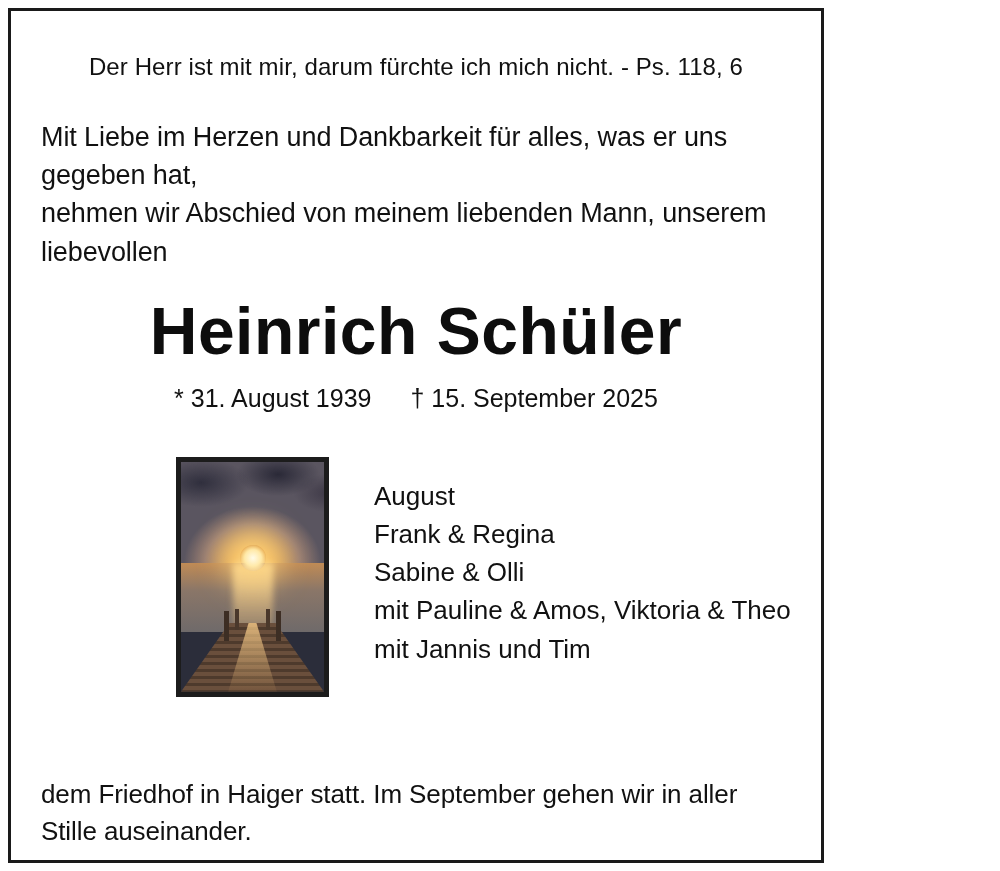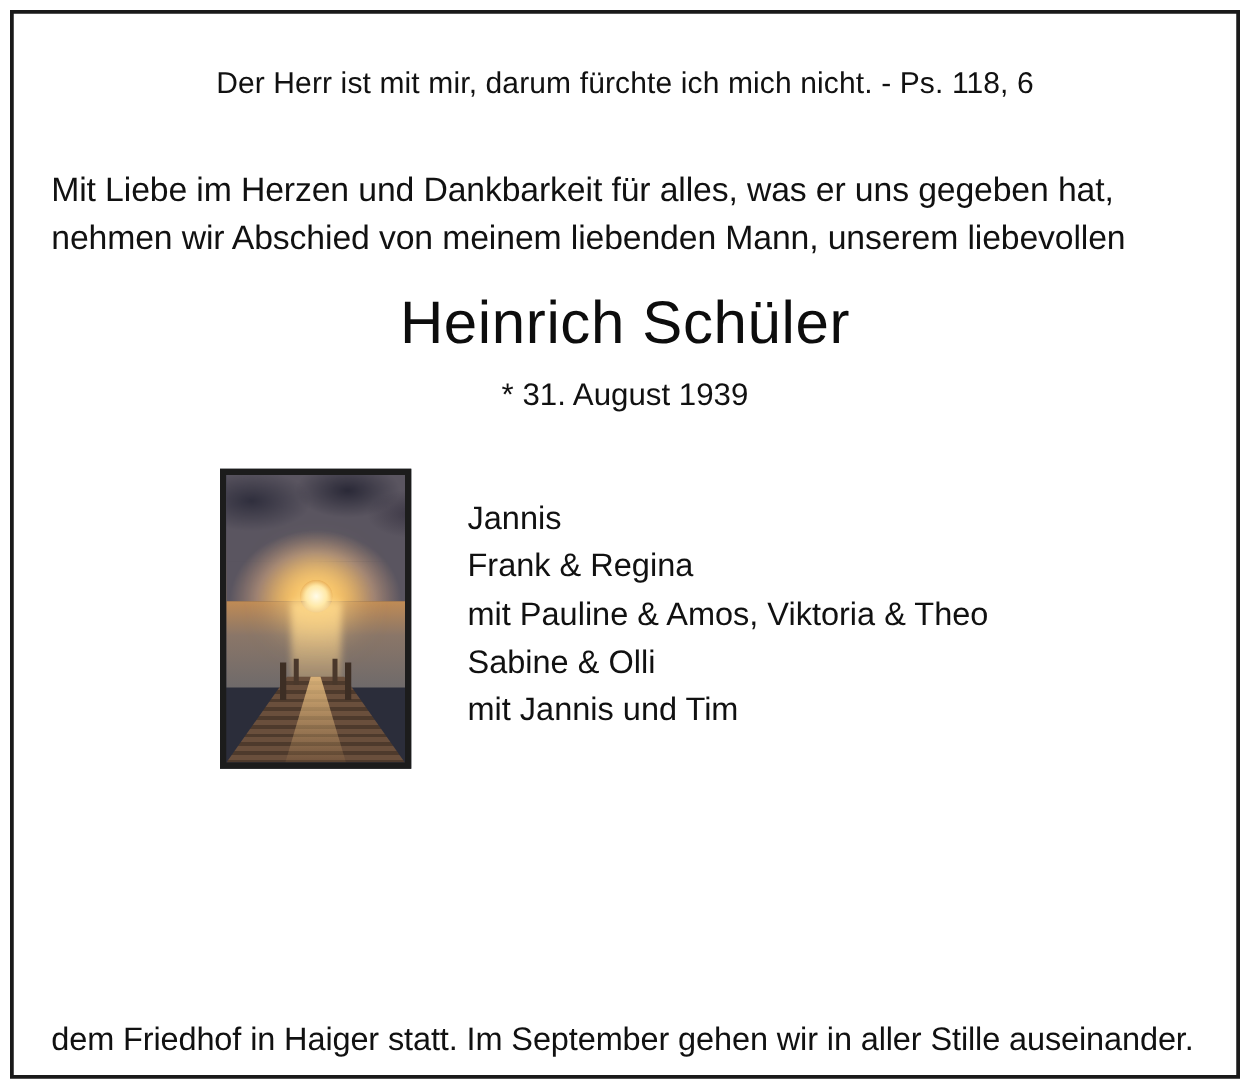--- a/index.html
+++ b/index.html
@@ -15,21 +15,21 @@
     width: 1000px;
     height: 871px;
     box-sizing: border-box;
     background: #ffffff;
     overflow: hidden;
   }
   .obit-frame {
     position: absolute;
     left: 8px;
     top: 8px;
-    width: 984px;
+    width: 816px;
     height: 855px;
     box-sizing: border-box;
     border: 3px solid #1a1a1a;
     background: #ffffff;
   }
   .inner {
     position: relative;
     width: 100%;
     height: 100%;
     box-sizing: border-box;
@@ -37,31 +37,31 @@
   }
   .verse {
     text-align: center;
     font-size: 24px;
     color: #111111;
     letter-spacing: 0.1px;
     margin-top: 42px;
     line-height: 1.2;
   }
   .intro {
-    margin-top: 51px;
+    margin-top: 36px;
     font-size: 27px;
     color: #111111;
     line-height: 1.42;
     text-align: left;
     letter-spacing: -0.1px;
   }
   .name {
     text-align: center;
-    font-size: 48px;
-    font-weight: 400;
+    font-size: 66px;
+    font-weight: 700;
     color: #0d0d0d;
     margin-top: 24px;
     line-height: 1.1;
     letter-spacing: 0.5px;
   }
   .dates {
     display: flex;
     justify-content: center;
     gap: 39px;
     margin-top: 16px;
@@ -204,41 +204,42 @@
 
       <div class="intro">
         <div>Mit Liebe im Herzen und Dankbarkeit für alles, was er uns gegeben hat,</div>
         <div>nehmen wir Abschied von meinem liebenden Mann, unserem liebevollen</div>
       </div>
 
       <div class="name">Heinrich Schüler</div>
 
       <div class="dates">
         <div class="date-item">* 31. August 1939</div>
+        <div class="date-item">† 15. September 2025</div>
       </div>
 
       <div class="middle">
         <div class="photo">
           <div class="sky"></div>
           <div class="clouds"></div>
           <div class="water"></div>
           <div class="glint"></div>
           <div class="sun"></div>
           <div class="dock"></div>
           <div class="dock-shine"></div>
           <div class="post-l"></div>
           <div class="post-r"></div>
           <div class="post-l2"></div>
           <div class="post-r2"></div>
         </div>
         <div class="survivors">
-          <div>Jannis</div>
+          <div>August</div>
           <div>Frank &amp; Regina</div>
+          <div>Sabine &amp; Olli</div>
           <div>mit Pauline &amp; Amos, Viktoria &amp; Theo</div>
-          <div>Sabine &amp; Olli</div>
           <div>mit Jannis und Tim</div>
         </div>
       </div>
 
       <div class="closing">
         <div>dem Friedhof in Haiger statt. Im September gehen wir in aller Stille auseinander.</div>
       </div>
 
     </div>
   </div>

